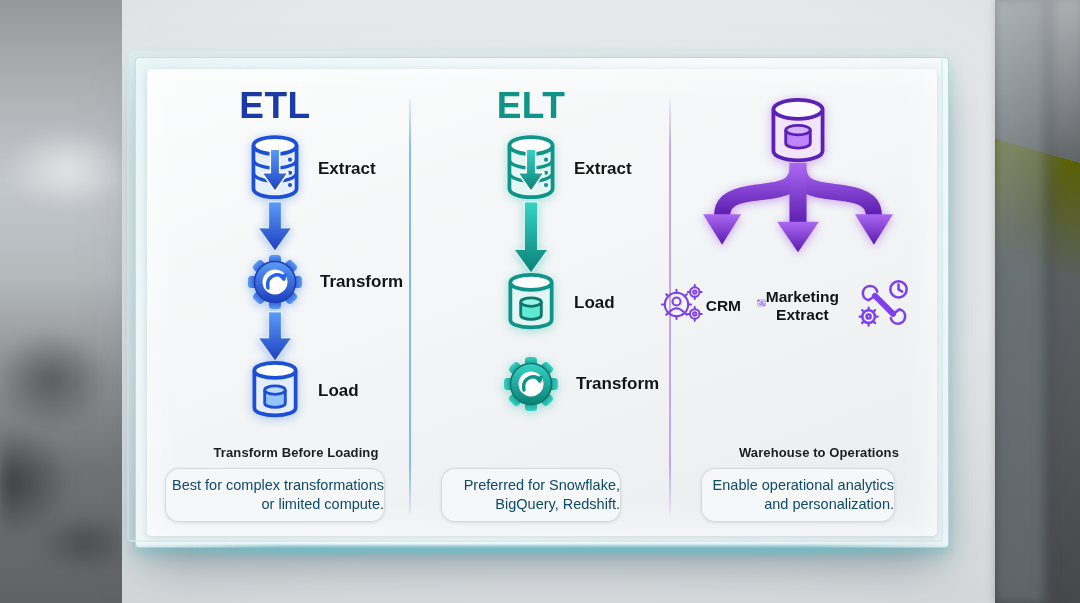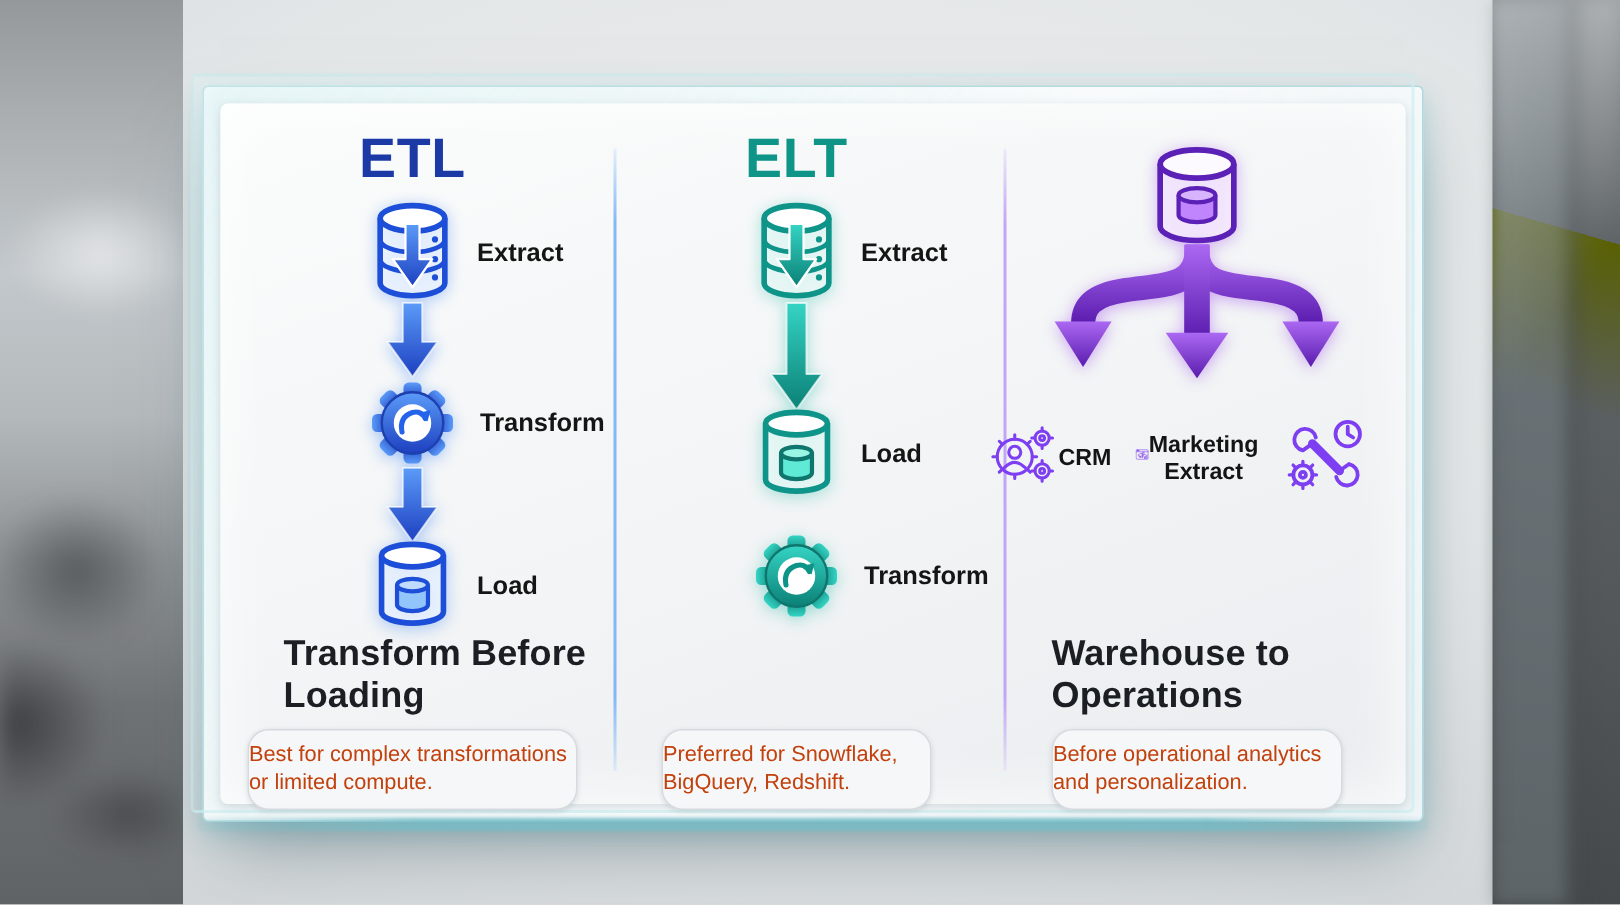--- a/index.html
+++ b/index.html
@@ -56,23 +56,23 @@
   .glow-blue{filter:drop-shadow(0 2px 5px rgba(59,130,246,.45));}
   .glow-teal{filter:drop-shadow(0 2px 5px rgba(20,184,166,.4));}
   .glow-purp{filter:drop-shadow(0 2px 5px rgba(147,51,234,.4));}
   .spacer18{height:18px;}
   
   .dest-row{display:flex;gap:16px;margin-top:2px;align-items:flex-start;}
   .dest{display:flex;flex-direction:row;align-items:center;width:82px;}
   .dest-label{margin-top:5px;font-weight:bold;font-size:15.5px;line-height:1.12;color:#141414;text-align:center;}
   
   .bottom{margin-top:auto;display:flex;flex-direction:column;align-items:center;}
-  .heading{font-weight:bold;font-size:24px;color:#1b1f24;letter-spacing:.1px;margin-left:42px;}
+  .heading{font-weight:bold;font-size:13px;color:#1b1f24;letter-spacing:.1px;margin-left:42px;}
   .pill{margin-top:8px;background:rgba(246,247,248,.95);border:1px solid rgba(208,213,218,.85);
-    border-radius:14px;padding:7px 0;font-size:14.5px;line-height:1.3;color:#c2410c;text-align:left;
+    border-radius:14px;padding:7px 0;font-size:14.5px;line-height:1.3;color:#0c4a6e;text-align:right;
     box-shadow:0 1px 3px rgba(140,150,160,.25);}
   .pill.w1{max-width:218px;}
   .pill.w2{max-width:178px;}
   .pill.w3{max-width:192px;}
 </style>
 </head>
 <body>
 
 <svg width="0" height="0" style="position:absolute" aria-hidden="true">
   <defs>
@@ -273,18 +273,18 @@
               <path d="M48 7.5 V13 L52 15.5"></path>
               <circle cx="15" cy="43" r="7"></circle>
               <circle cx="15" cy="43" r="2.2"></circle>
               <path d="M22 43 H25 M15 36 V33 M8 43 H5 M15 50 V53 M20 38 L22.2 35.8 M10 38 L7.8 35.8 M10 48 L7.8 50.2 M20 48 L22.2 50.2" stroke-width="2.4"></path>
             </svg>
           </div>
         </div>
       </div>
       <div class="bottom">
         <div class="heading">Warehouse to Operations</div>
-        <div class="pill w3">Before operational analytics and personalization.</div>
+        <div class="pill w3">Enable operational analytics and personalization.</div>
       </div>
     </div>
 
   </div>
 </div>
 
 </body></html>

